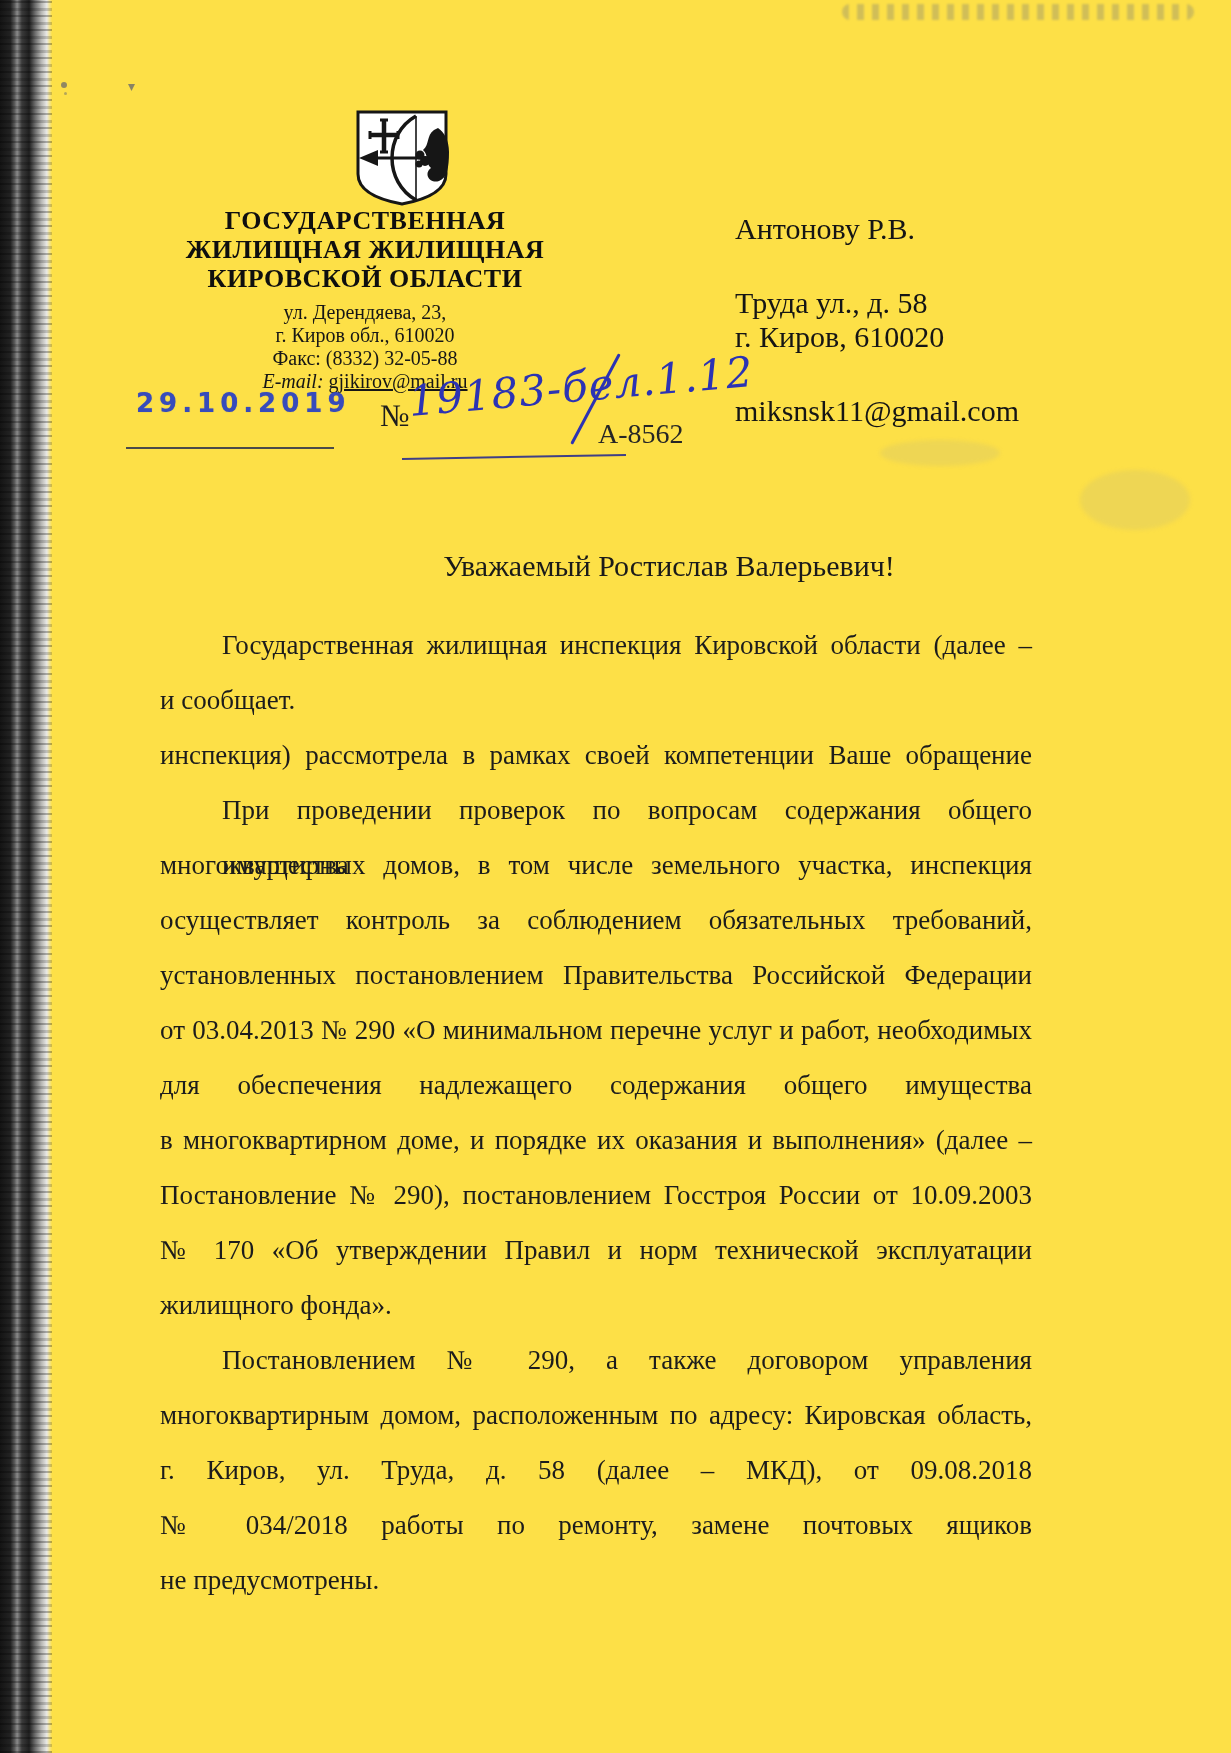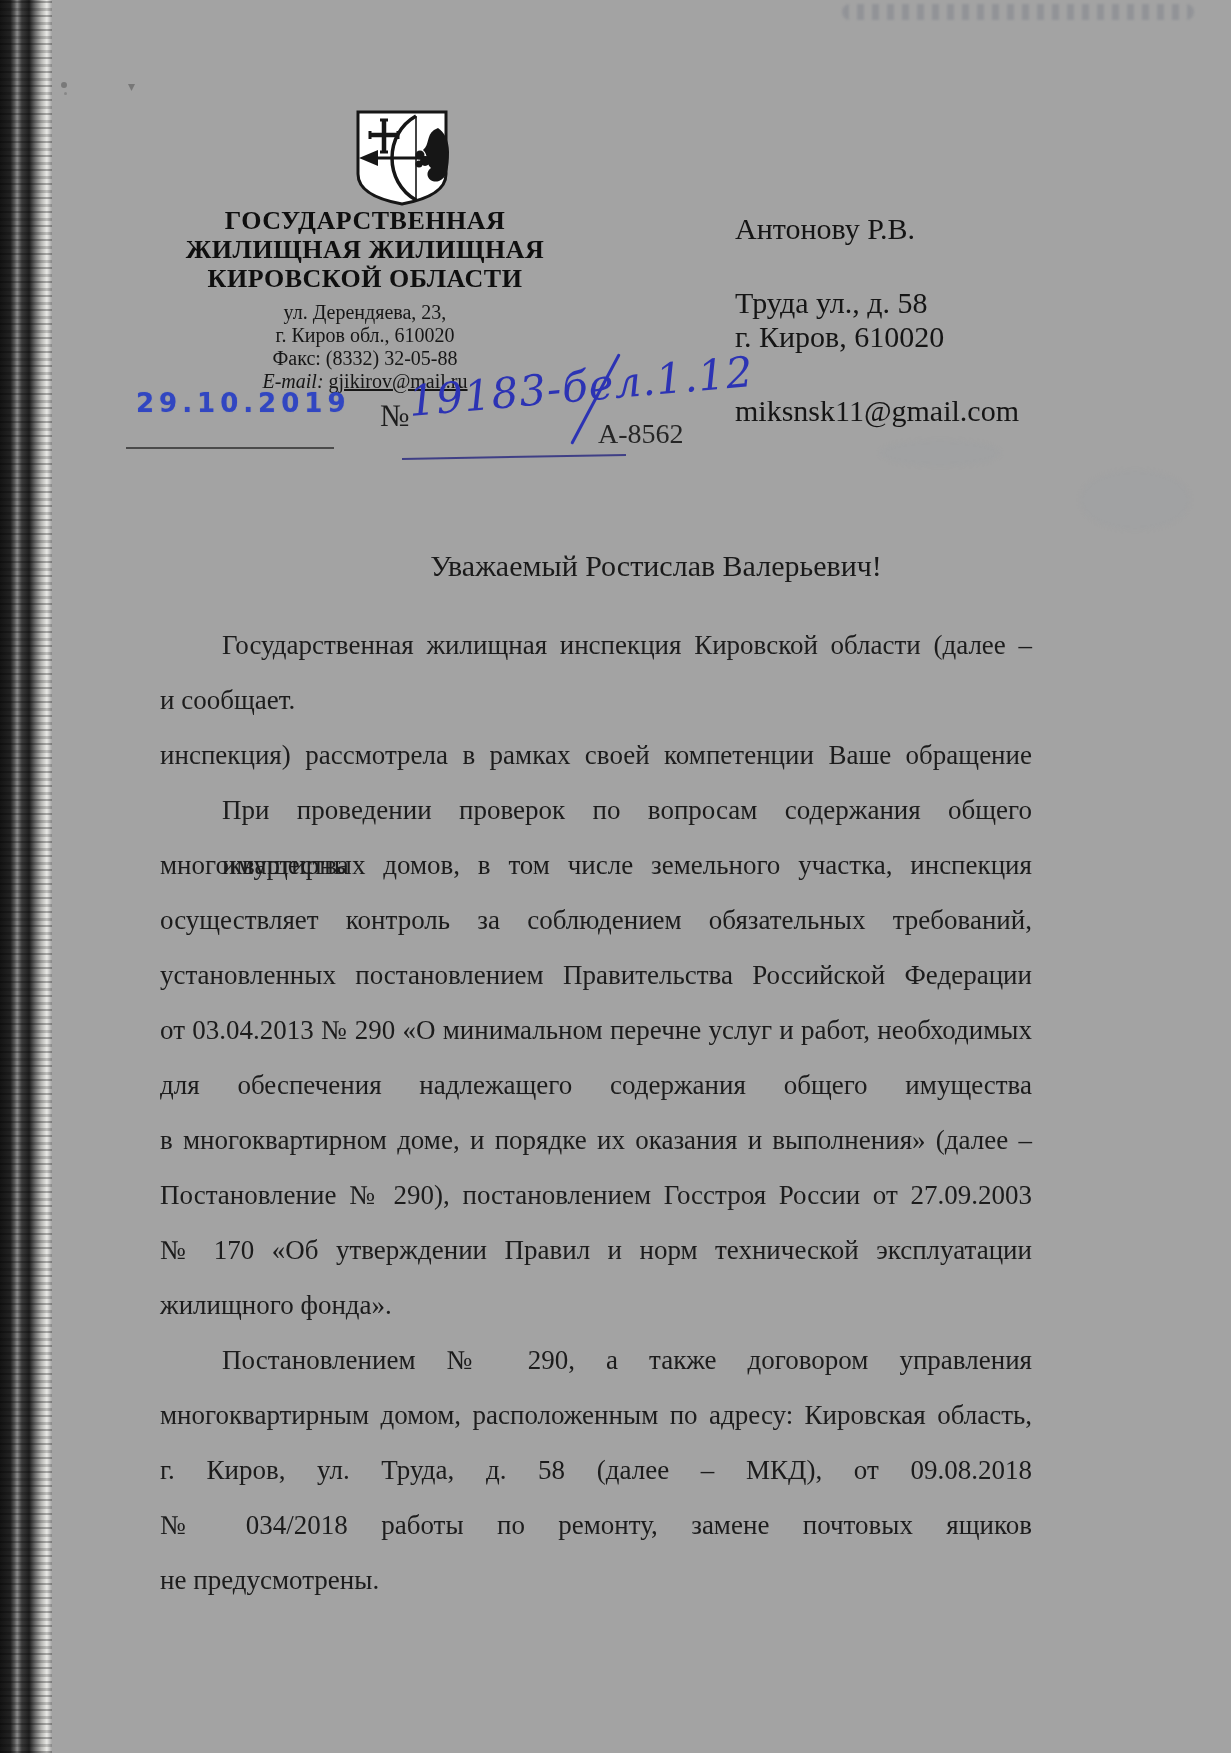--- a/index.html
+++ b/index.html
@@ -1,18 +1,18 @@
 <!DOCTYPE html>
 <html><head>
 <meta charset="utf-8">
 <style>
   html,body{margin:0;padding:0;background:#e8e8e6;}
   .page{
     position:relative;width:1231px;height:1753px;margin:0 auto;
-    background:#a3a3a3;overflow:hidden;
+    background:#fde047;overflow:hidden;
     font-family:"Liberation Serif","DejaVu Serif",serif;color:#1e1e1e;
   }
   
   .scan-band{
     position:absolute;left:0;top:0;width:52px;height:100%;
     background:
       repeating-linear-gradient(0deg, rgba(0,0,0,.28) 0 2px, rgba(0,0,0,0) 2px 6px, rgba(0,0,0,.18) 6px 9px, rgba(0,0,0,0) 9px 14px),
       linear-gradient(90deg,#141414 0%,#232323 20%,#5a5a5a 28%,#8a8a8a 33%,#3a3a3a 42%,#1f1f1f 56%,#6f6f6f 68%,#b9b9b6 80%,#e9e9e6 90%,rgba(255,255,255,0) 100%);
   }
   .top-streak{
@@ -48,21 +48,21 @@
   .num-line{position:absolute;left:402px;top:456px;width:224px;height:2px;background:#3f3f86;transform:rotate(-1deg);}
   .printed-num{position:absolute;left:598px;top:418px;font-size:28px;color:#262626;text-align:center;}
   
   .recipient{position:absolute;left:735px;top:212px;width:330px;font-size:30px;color:#151515;}
   .recipient div{position:absolute;left:0;white-space:nowrap;text-align:right;}
   .r-name{top:0;}
   .r-a1{top:74px;}
   .r-a2{top:108px;}
   .r-email{top:182px;}
   
-  .salutation{position:absolute;left:156px;top:549px;width:880px;padding-left:60px;
+  .salutation{position:absolute;left:169px;top:549px;width:880px;padding-left:60px;
       text-align:center;font-size:30px;color:#1a1a1a;}
   .body-block{position:absolute;left:160px;top:618px;width:872px;font-size:27px;color:#1c1c1c;}
   .bline{height:55px;line-height:55px;text-align:justify;text-align-last:justify;white-space:normal;}
   .bline.nj{text-align:left;text-align-last:left;}
   .bline.ind{padding-left:62px;}
 </style>
 </head>
 <body>
 
 <div class="page">
@@ -132,21 +132,21 @@
     <div class="bline ind">Государственная жилищная инспекция Кировской области (далее –</div>
     <div class="bline nj">и сообщает.</div>
     <div class="bline">инспекция) рассмотрела в рамках своей компетенции Ваше обращение</div>
     <div class="bline ind">При проведении проверок по вопросам содержания общего имущества</div>
     <div class="bline">многоквартирных домов, в том числе земельного участка, инспекция</div>
     <div class="bline">осуществляет контроль за соблюдением обязательных требований,</div>
     <div class="bline">установленных постановлением Правительства Российской Федерации</div>
     <div class="bline">от 03.04.2013 № 290 «О минимальном перечне услуг и работ, необходимых</div>
     <div class="bline">для обеспечения надлежащего содержания общего имущества</div>
     <div class="bline">в многоквартирном доме, и порядке их оказания и выполнения» (далее –</div>
-    <div class="bline">Постановление № 290), постановлением Госстроя России от 27.09.2003</div>
+    <div class="bline">Постановление № 290), постановлением Госстроя России от 10.09.2003</div>
     <div class="bline">№ 170 «Об утверждении Правил и норм технической эксплуатации</div>
     <div class="bline nj">жилищного фонда».</div>
     <div class="bline ind">Постановлением № 290, а также договором управления</div>
     <div class="bline">многоквартирным домом, расположенным по адресу: Кировская область,</div>
     <div class="bline">г. Киров, ул. Труда, д. 58 (далее – МКД), от 09.08.2018</div>
     <div class="bline">№ 034/2018 работы по ремонту, замене почтовых ящиков</div>
     <div class="bline nj">не предусмотрены.</div>
   </div>
 
 </div>

